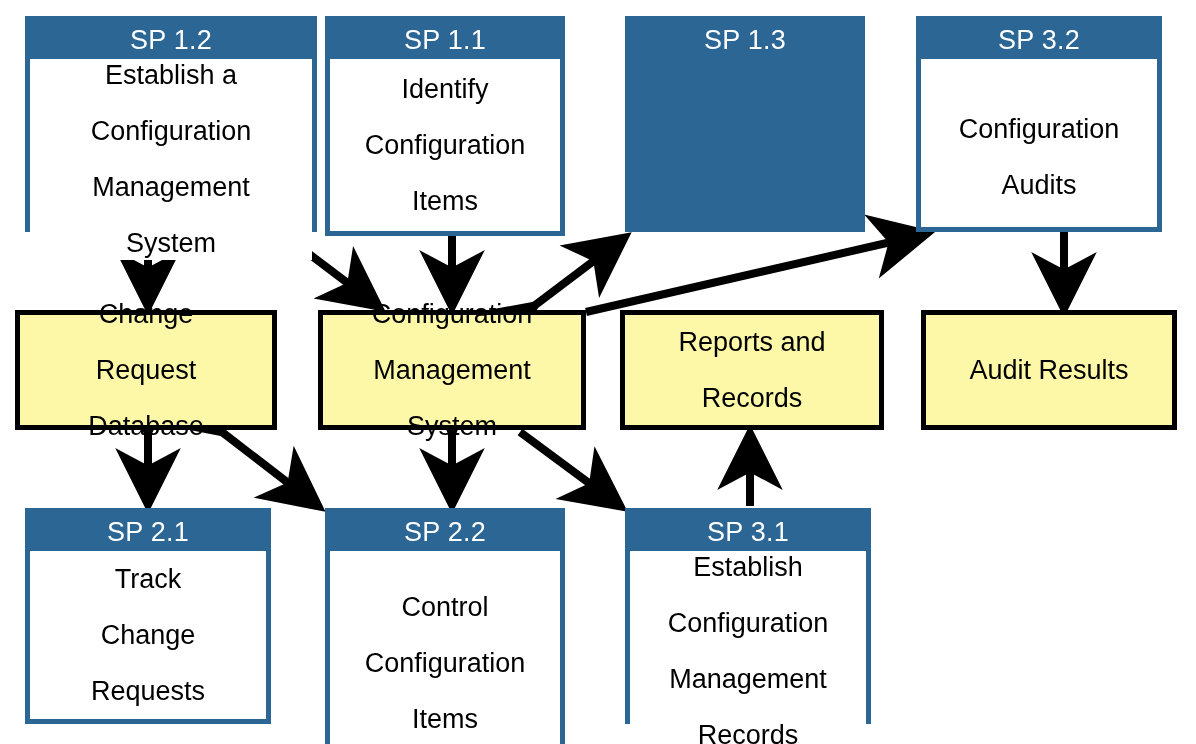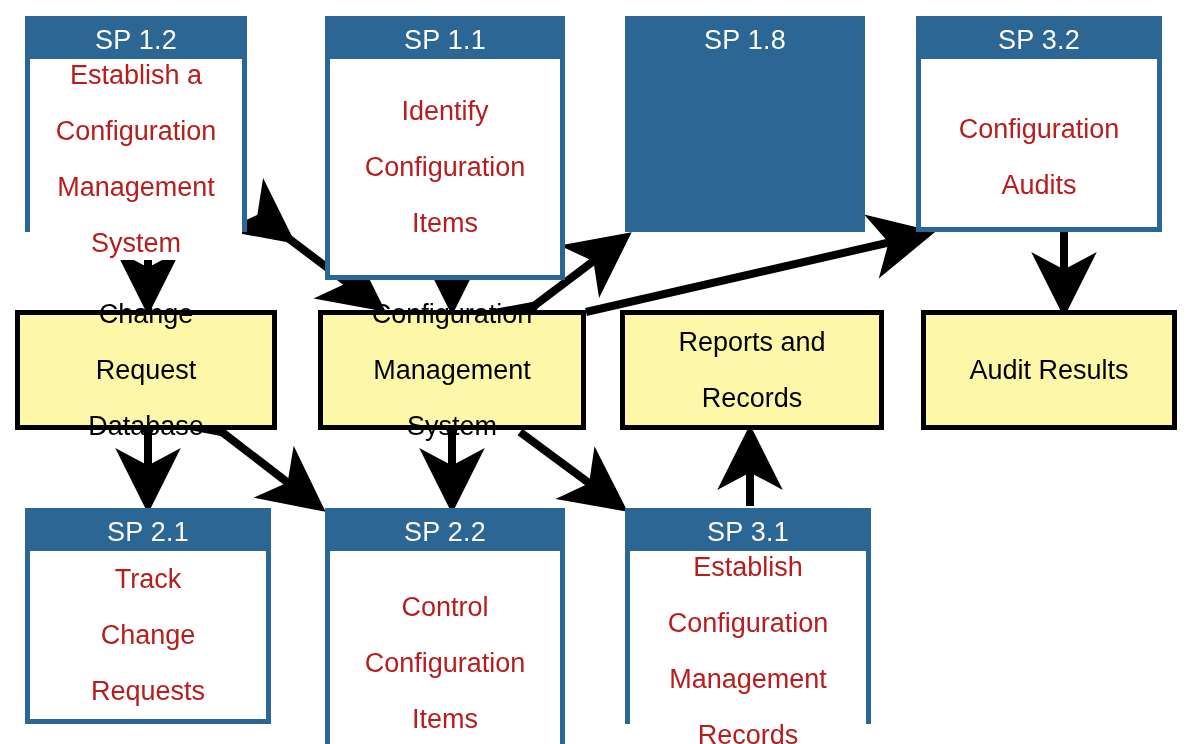--- a/index.html
+++ b/index.html
@@ -8,21 +8,21 @@
   svg.arrows{position:absolute;left:0;top:0;width:1196px;height:744px;pointer-events:none;}
 
   .node{position:absolute;box-sizing:border-box;}
 
   
   .sp{background:#2b6694;border:5px solid #2b6694;display:flex;flex-direction:column;}
   .sp .sp-head{height:38px;line-height:38px;text-align:center;color:#ffffff;
                font-size:27px;letter-spacing:.2px;background:#2b6694;flex:0 0 auto;}
   .sp .sp-body{flex:1 1 auto;background:#ffffff;display:flex;align-items:center;
                justify-content:center;text-align:center;padding:2px 4px;}
-  .sp .sp-body span{display:block;color:#b91c1c;font-size:27px;line-height:1.04;}
+  .sp .sp-body span{display:block;color:#000000;font-size:27px;line-height:1.04;}
 
   
   .artifact{background:#fdf8a8;border:5px solid #000000;display:flex;align-items:center;
             justify-content:center;text-align:center;}
   .artifact span{display:block;color:#000000;font-size:27px;line-height:1.04;}
 </style>
 </head>
 <body>
 
 <div id="diagram">
@@ -50,45 +50,45 @@
 
     <line x1="222" y1="432" x2="318" y2="506" stroke="#000" stroke-width="8" marker-start="url(#ah)" marker-end="url(#ah)"></line>
 
     <line x1="452" y1="432" x2="452" y2="504" stroke="#000" stroke-width="8" marker-start="url(#ah)" marker-end="url(#ah)"></line>
 
     <line x1="520" y1="432" x2="620" y2="506" stroke="#000" stroke-width="8" marker-end="url(#ah)"></line>
 
     <line x1="750" y1="506" x2="750" y2="434" stroke="#000" stroke-width="8" marker-end="url(#ah)"></line>
   </svg>
 
-  <div class="node sp" style="left:25px;  top:16px; width:222px; height:216px;">
+  <div class="node sp" style="left:25px;  top:16px; width:292px; height:216px;">
     <div class="sp-head">SP 1.2</div>
     <div class="sp-body">
       <span>
         <span>Establish a</span><br>
         <span>Configuration</span><br>
         <span>Management</span><br>
         <span>System</span>
       </span>
     </div>
   </div>
 
-  <div class="node sp" style="left:325px; top:16px; width:240px; height:264px;">
+  <div class="node sp" style="left:325px; top:16px; width:240px; height:220px;">
     <div class="sp-head">SP 1.1</div>
     <div class="sp-body">
       <span>
         <span>Identify</span><br>
         <span>Configuration</span><br>
         <span>Items</span>
       </span>
     </div>
   </div>
 
   <div class="node sp" style="left:625px; top:16px; width:240px; height:216px;">
-    <div class="sp-head">SP 1.8</div>
+    <div class="sp-head">SP 1.3</div>
   </div>
 
   <div class="node sp" style="left:916px; top:16px; width:246px; height:216px;">
     <div class="sp-head">SP 3.2</div>
     <div class="sp-body">
       <span>
         <br>
         <span>Configuration</span><br>
         <span>Audits</span>
       </span>

